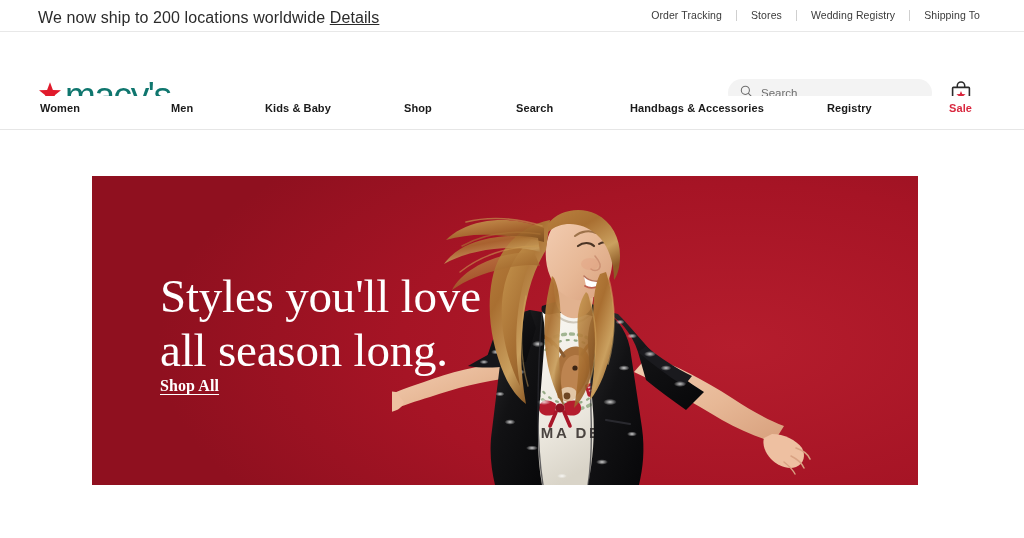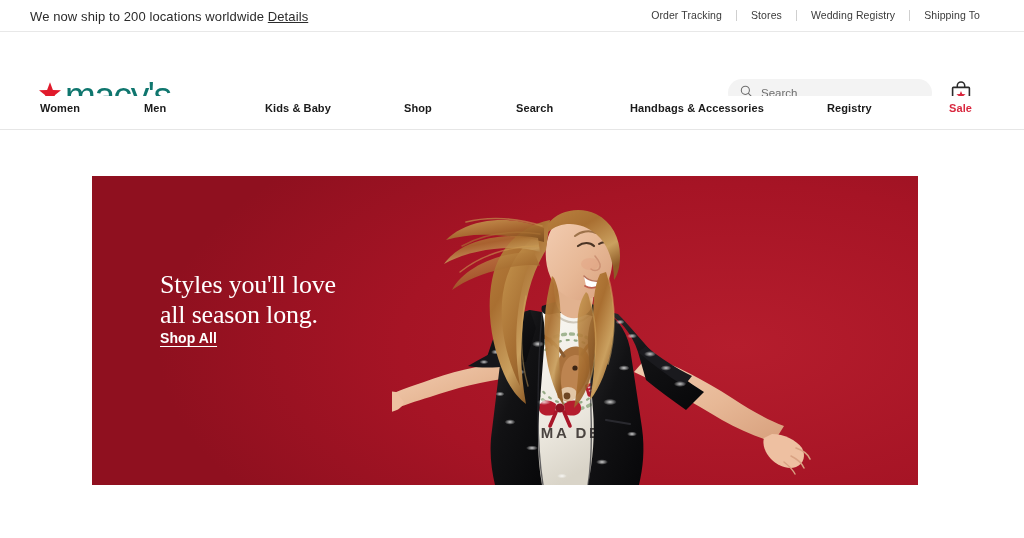--- a/index.html
+++ b/index.html
@@ -25,23 +25,23 @@
     position: relative;
     height: 32px;
     background: #ffffff;
     border-bottom: 1px solid #e8e8e8;
     display: flex;
     align-items: center;
   }
 
   .ship-msg {
     position: absolute;
-    left: 30px;
+    left: 38px;
     top: 9px;
-    font-size: 13px;
+    font-size: 16px;
     color: #2b2b2b;
     letter-spacing: 0.1px;
     white-space: nowrap;
   }
   .ship-msg-link {
     color: #2b2b2b;
     text-decoration: underline;
     text-underline-offset: 1px;
     cursor: pointer;
   }
@@ -176,31 +176,31 @@
   }
 
   .hero-copy {
     position: absolute;
     left: 68px;
     top: 94px;
     z-index: 6;
   }
   .hero-head {
     font-family: "Liberation Serif", serif;
-    font-size: 26px;
+    font-size: 47px;
     line-height: 1.14;
     color: #ffffff;
     font-weight: 400;
     letter-spacing: -0.2px;
     white-space: pre-line;
   }
   .hero-cta {
     display: inline-block;
-    font-family: Liberation Sans, sans-serif;
-    font-size: 14px;
+    font-family: Liberation Serif, serif;
+    font-size: 16px;
     font-weight: bold;
     color: #ffffff;
     text-decoration: underline;
     text-underline-offset: 3px;
     letter-spacing: 0.1px;
     cursor: pointer;
   }
 
   .hero-model {
     position: absolute;
@@ -259,21 +259,21 @@
       <svg width="26" height="28" viewBox="0 0 26 28">
         <path d="M9.3 7.4 V5.6 a3.7 3.7 0 0 1 7.4 0 V7.4" fill="none" stroke="#2b2b2b" stroke-width="1.5"></path>
         <rect x="4.6" y="7.4" width="16.8" height="15.6" rx="0.8" fill="none" stroke="#2b2b2b" stroke-width="1.6"></rect>
         <polygon points="13,10.9 14.25,14.1 17.6,14.25 15,16.3 15.9,19.6 13,17.65 10.1,19.6 11,16.3 8.4,14.25 11.75,14.1" fill="#d8253c"></polygon>
       </svg>
     </button>
   </div>
 
   <nav class="mainnav">
     <span class="nav-item" style="left:40px">Women</span>
-    <span class="nav-item" style="left:144px">Men</span>
+    <span class="nav-item" style="left:171px">Men</span>
     <span class="nav-item" style="left:265px">Kids &amp; Baby</span>
     <span class="nav-item" style="left:404px">Shop</span>
     <span class="nav-item" style="left:516px">Search</span>
     <span class="nav-item" style="left:630px">Handbags &amp; Accessories</span>
     <span class="nav-item" style="left:827px">Registry</span>
     <span class="nav-item sale" style="left:949px">Sale</span>
   </nav>
 
   <div class="hero-stage">
     <div class="hero">

